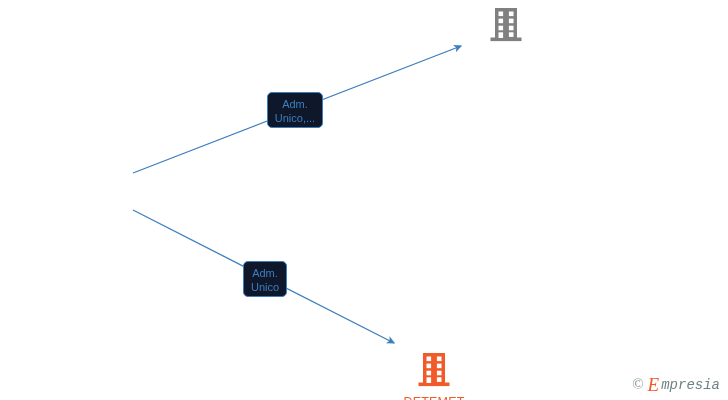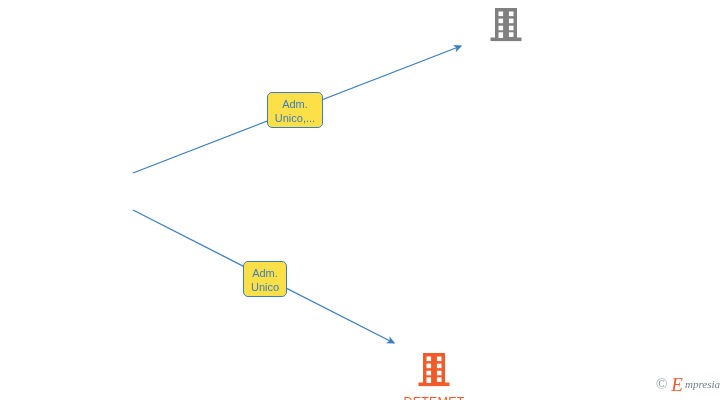--- a/index.html
+++ b/index.html
@@ -67,21 +67,21 @@
     margin-top: 2px;
     letter-spacing: 0.2px;
   }
   .company-label.gray { color: #808080; }
   .company-label.orange { color: #f15a29; }
 
   
   .edge-label {
     position: absolute;
     box-sizing: border-box;
-    background: #fde047;
+    background: #0f172a;
     border: 1px solid #3d7ebd;
     border-radius: 5px;
     color: #3d7ebd;
     font-size: 11px;
     line-height: 14px;
     text-align: center;
     padding: 4px 5px 4px 5px;
     white-space: pre-line;
     z-index: 5;
   }
@@ -114,23 +114,23 @@
     font-family: "Liberation Serif", serif;
   }
   #watermark .wm-e {
     font-size: 19px;
     color: #f15a29;
     font-family: "Liberation Serif", serif;
     font-style: italic;
     line-height: 1;
   }
   #watermark .wm-rest {
-    font-size: 11px;
+    font-size: 14px;
     color: #6e8283;
-    font-family: Liberation Serif, serif;
+    font-family: Liberation Mono, monospace;
     font-style: italic;
     line-height: 1;
     margin-left: -2px;
   }
 </style>
 </head>
 <body>
 
 <div id="canvas">
 

